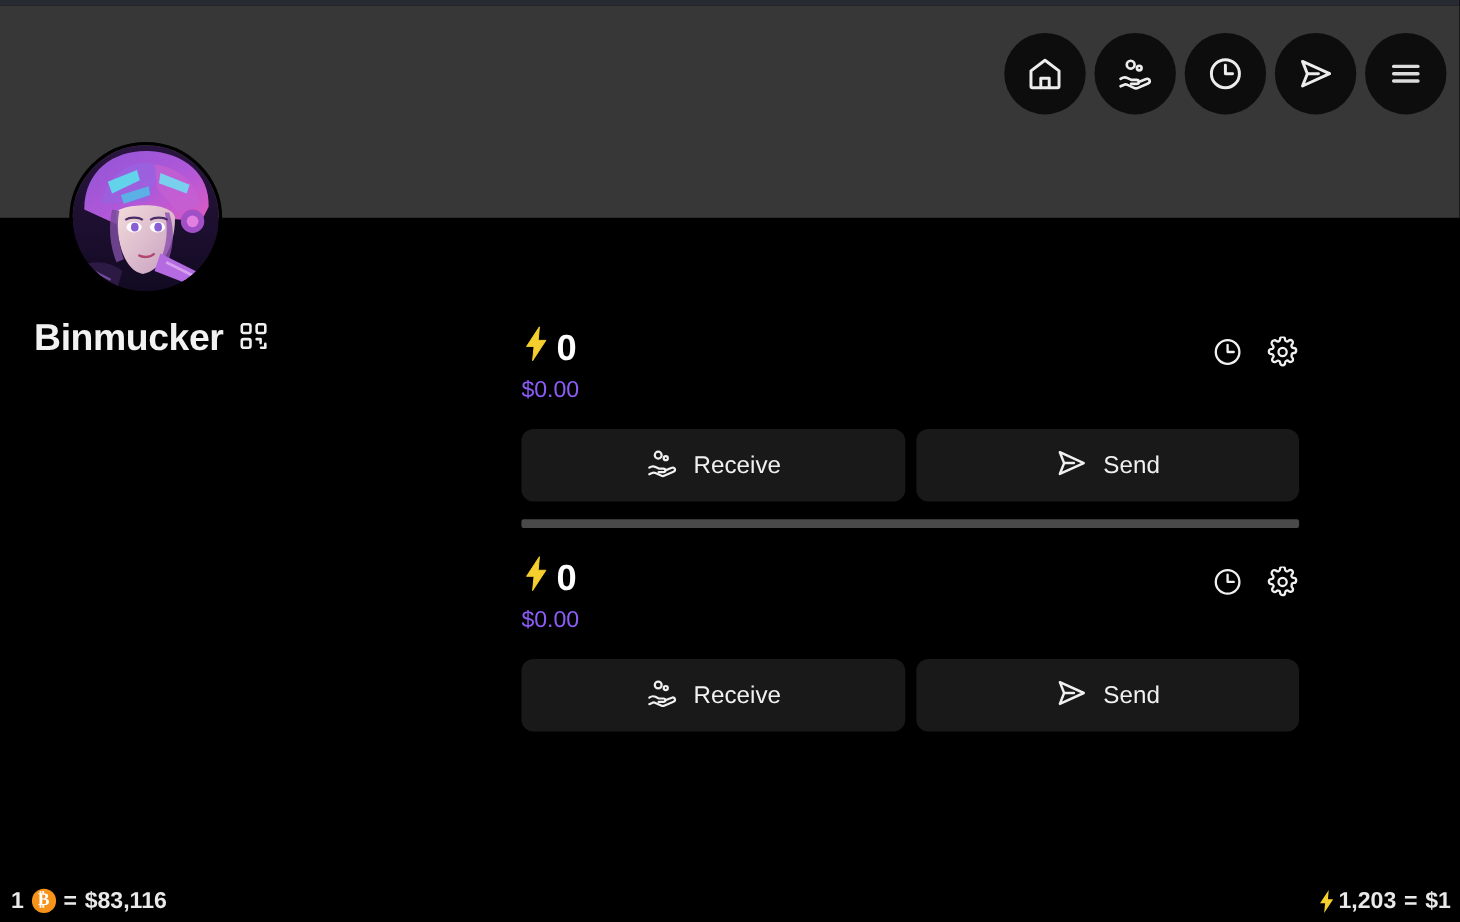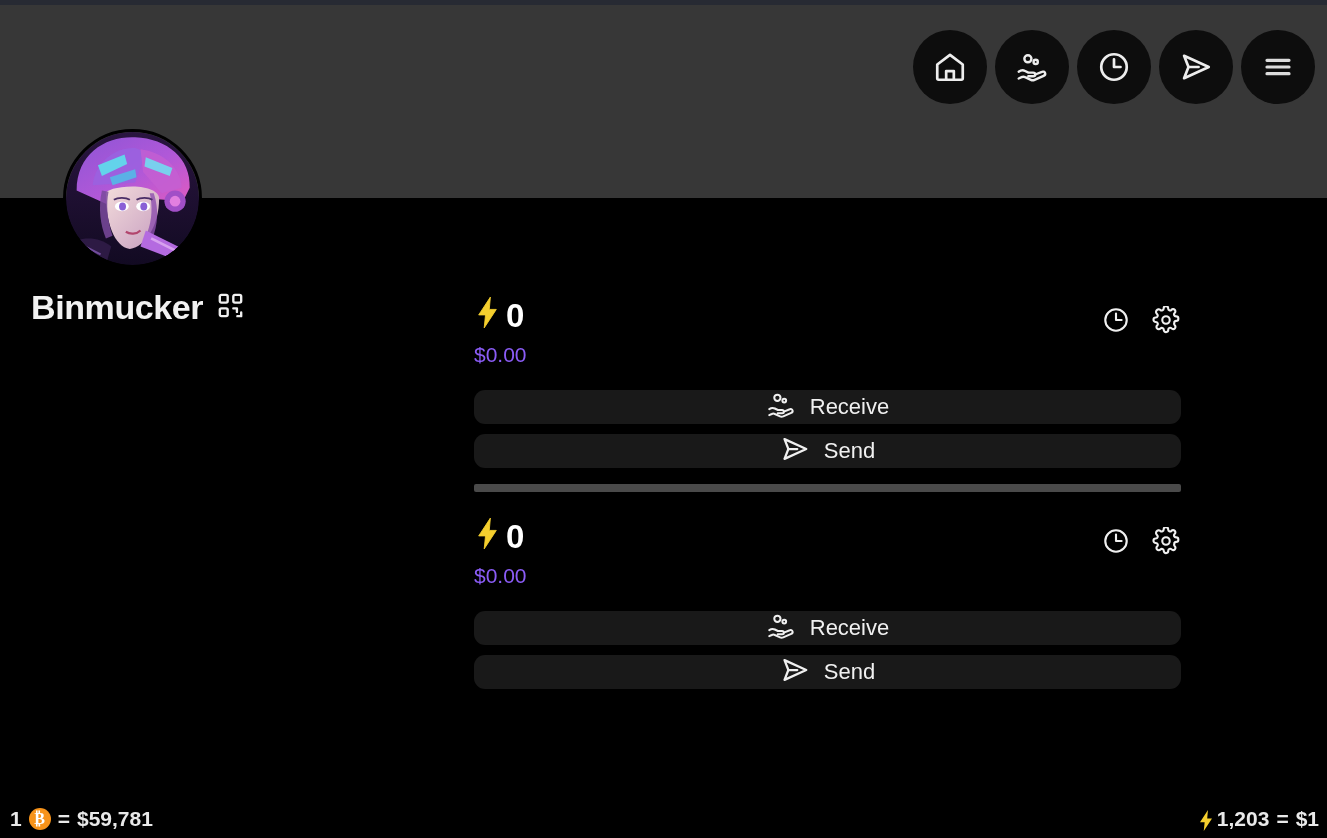--- a/index.html
+++ b/index.html
@@ -69,21 +69,21 @@
   .fiat {
     margin-top:9px;
     font-size:21px; color:#8b5cf6; font-weight:normal;
   }
   .acct-actions {
     position:absolute; right:1px; top:10px;
     display:flex; align-items:center; gap:22px;
   }
   .acct-icon-btn { cursor:pointer; display:flex; }
 
-  .btn-row { display:flex; gap:10px; margin-top:10px;flex-direction:column; }
+  .btn-row { display:flex; gap:10px; margin-top:10px; }
   .wide-btn {
     flex:1; height:66px; border-radius:11px;
     background:#191919;
     display:flex; align-items:center; justify-content:center; gap:14px;
     color:#f0f0f0; font-size:22px; cursor:pointer;
     border:none;
     font-family:"Liberation Sans", sans-serif;
   }
   .wide-btn span { line-height:1; }
   .add-btn {
@@ -354,21 +354,21 @@
 
   </div>
 
   <div class="statusbar">
     <div class="rate-left">
       <span>1</span>
       <span class="btc-logo">
         <span>₿</span>
       </span>
       <span>=</span>
-      <span>$59,781</span>
+      <span>$83,116</span>
     </div>
     <div class="rate-right">
       <span class="bolt">
         <svg width="18" height="23" viewBox="0 0 24 30" style="vertical-align:-3px">
           <path d="M14.6 1 4 17.2h6.2L9 29 20 12.2h-6.4z" fill="#f5cf2e"></path>
         </svg>
       </span>
       <span>1,203</span>
       <span style="margin:0 5px">=</span>
       <span>$1</span>

